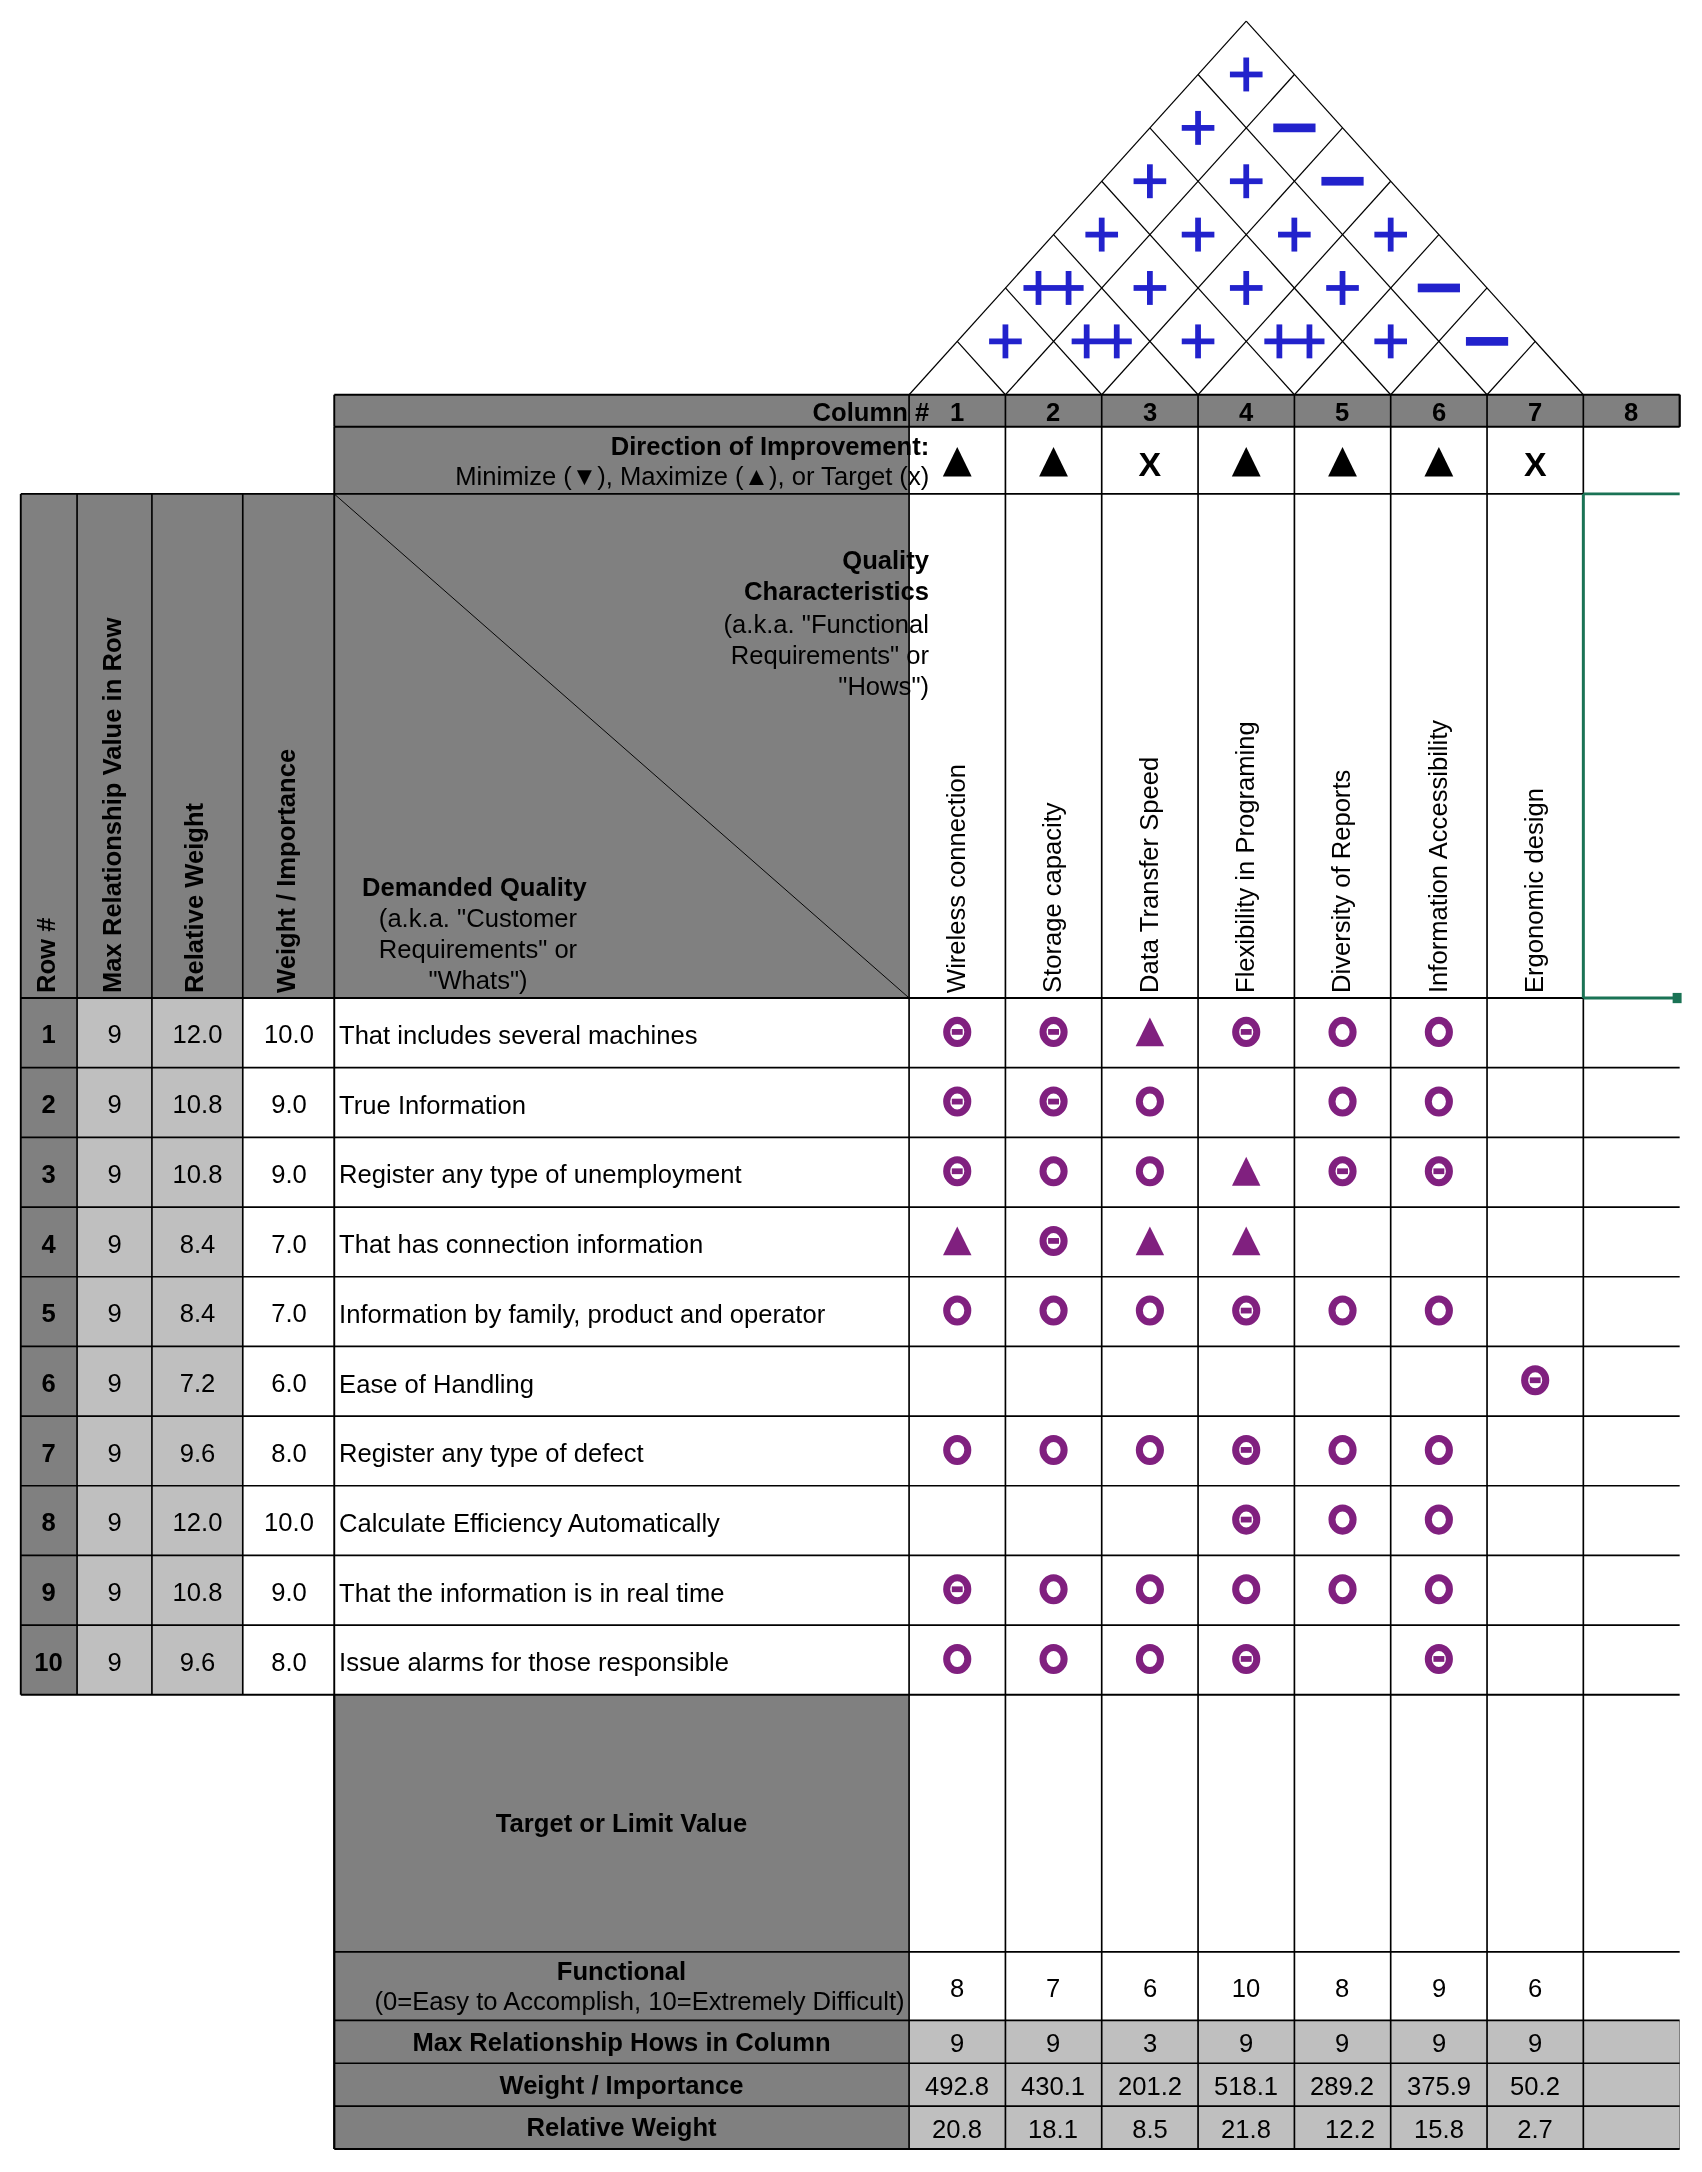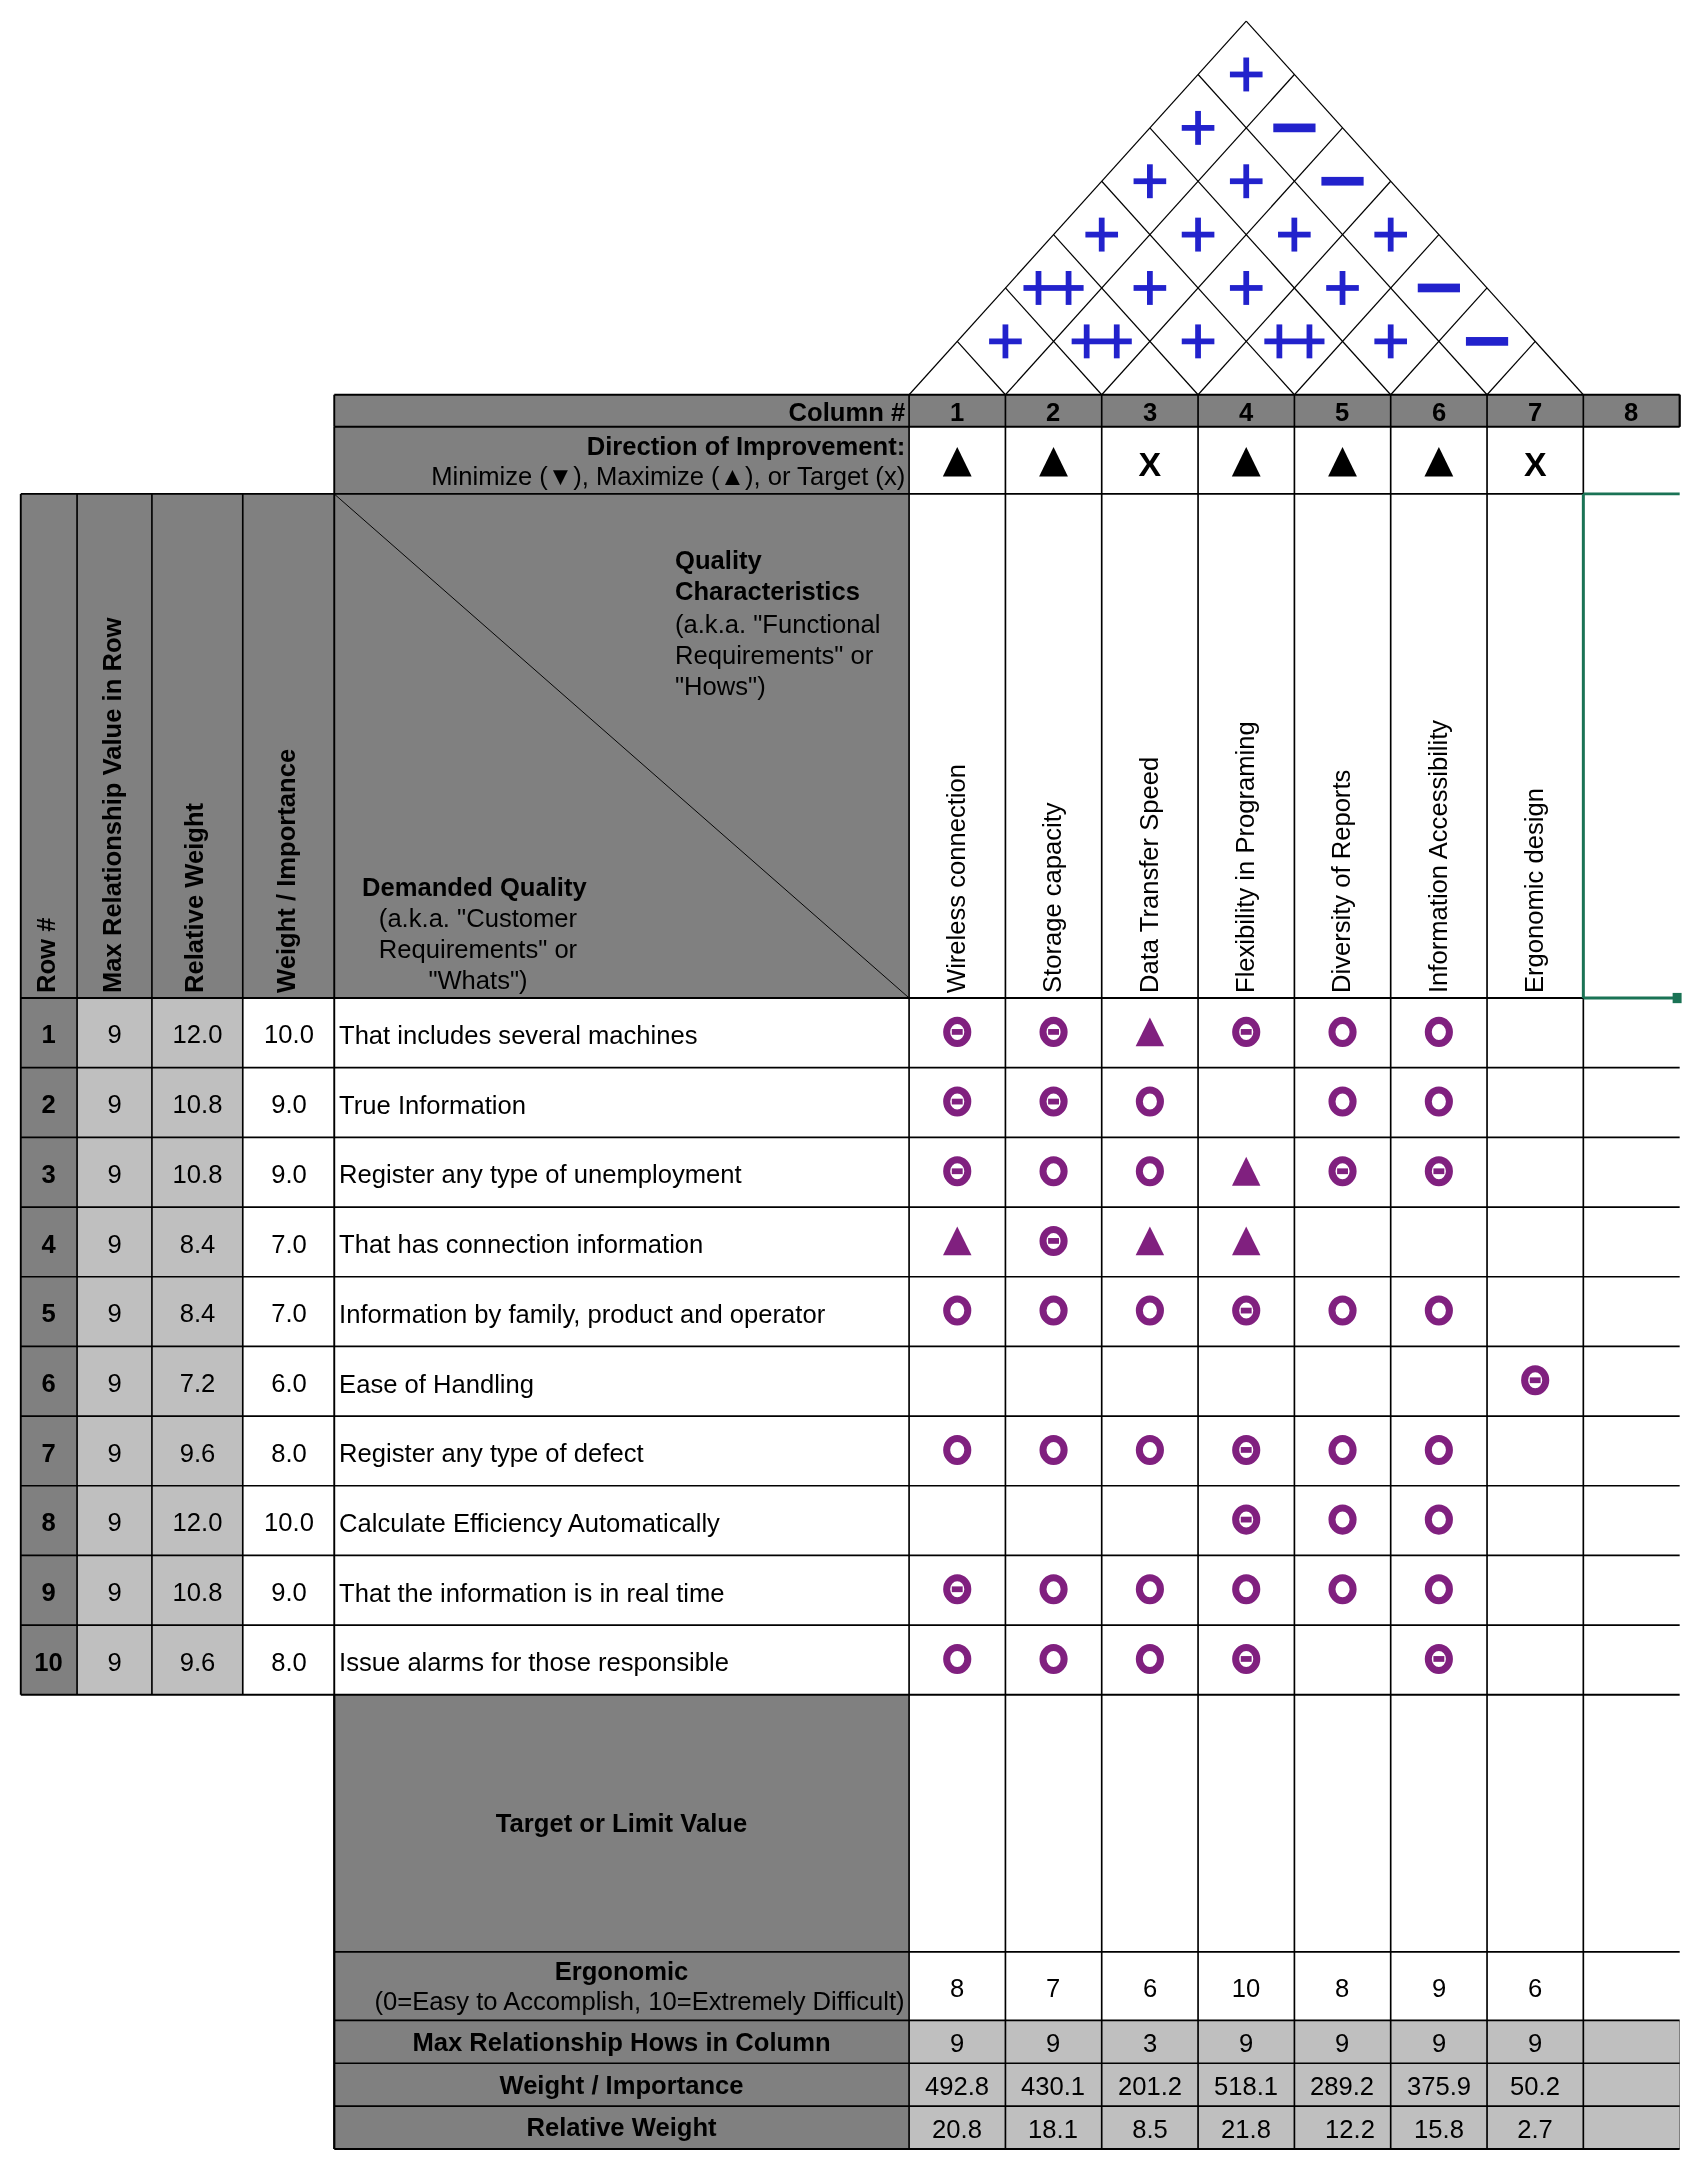--- a/index.html
+++ b/index.html
@@ -5,21 +5,21 @@
 <style>
   html,body{margin:0;padding:0;background:#ffffff;}
   body{width:1703px;height:2172px;overflow:hidden;
        font-family:"Liberation Sans",sans-serif;color:#000;}
   #root{position:relative;width:1703px;height:2172px;}
   .bg{position:absolute;}
   .tx{position:absolute;box-sizing:border-box;font-size:25.6px;line-height:31px;
       display:flex;flex-direction:column;white-space:pre-line;}
   .b{font-weight:bold;}
   .ctr{text-align:center;align-items:center;}
-  .rgt{align-items:flex-end;}
+  .rgt{text-align:right;align-items:flex-end;margin-left:24px;}
   .lft{text-align:left;align-items:flex-start;}
   .mid{justify-content:center;}
   .top{justify-content:flex-start;}
   .vwrap{position:absolute;}
   .vtxt{position:absolute;left:0;top:0;transform-origin:0 0;white-space:nowrap;
         font-size:25.6px;line-height:25.6px;}
   svg.ov{position:absolute;left:0;top:0;overflow:visible;}
 </style>
 </head>
 <body>
@@ -518,21 +518,21 @@
 <div class="tx ctr mid" style="left:77px;top:1557px;width:75px;height:70px;">9</div>
 <div class="tx ctr mid" style="left:152px;top:1557px;width:91px;height:70px;">10.8</div>
 <div class="tx ctr mid" style="left:243px;top:1557px;width:92px;height:70px;">9.0</div>
 <div class="tx lft mid" style="left:334px;top:1558px;width:575px;height:70px;padding-left:5.1px;">That the information is in real time</div>
 <div class="tx b ctr mid" style="left:20.5px;top:1627px;width:56px;height:70px;">10</div>
 <div class="tx ctr mid" style="left:77px;top:1627px;width:75px;height:70px;">9</div>
 <div class="tx ctr mid" style="left:152px;top:1627px;width:91px;height:70px;">9.6</div>
 <div class="tx ctr mid" style="left:243px;top:1627px;width:92px;height:70px;">8.0</div>
 <div class="tx lft mid" style="left:334px;top:1627px;width:575px;height:70px;padding-left:5.1px;">Issue alarms for those responsible</div>
 <div class="tx b ctr mid" style="left:334px;top:1695px;width:575px;height:257px;">Target or Limit Value</div>
-<div class="tx b ctr top" style="left:334px;top:1956px;width:575px;height:30px;">Ergonomic</div>
+<div class="tx b ctr top" style="left:334px;top:1956px;width:575px;height:30px;">Functional</div>
 <div class="tx ctr top" style="left:334px;top:1986px;width:575px;height:30px;padding-left:36px;">(0=Easy to Accomplish, 10=Extremely Difficult)</div>
 <div class="tx b ctr mid" style="left:334px;top:2021px;width:575px;height:43px;">Max Relationship Hows in Column</div>
 <div class="tx b ctr mid" style="left:334px;top:2064px;width:575px;height:43px;">Weight / Importance</div>
 <div class="tx b ctr mid" style="left:334px;top:2106px;width:575px;height:43px;">Relative Weight</div>
 <div class="tx ctr mid" style="left:909px;top:1954px;width:96px;height:68px;">8</div>
 <div class="tx ctr mid" style="left:909px;top:2022px;width:96px;height:43px;">9</div>
 <div class="tx ctr mid" style="left:909px;top:2065px;width:96px;height:43px;">492.8</div>
 <div class="tx ctr mid" style="left:909px;top:2108px;width:96px;height:43px;">20.8</div>
 <div class="tx ctr mid" style="left:1005px;top:1954px;width:96px;height:68px;">7</div>
 <div class="tx ctr mid" style="left:1005px;top:2022px;width:96px;height:43px;">9</div>

